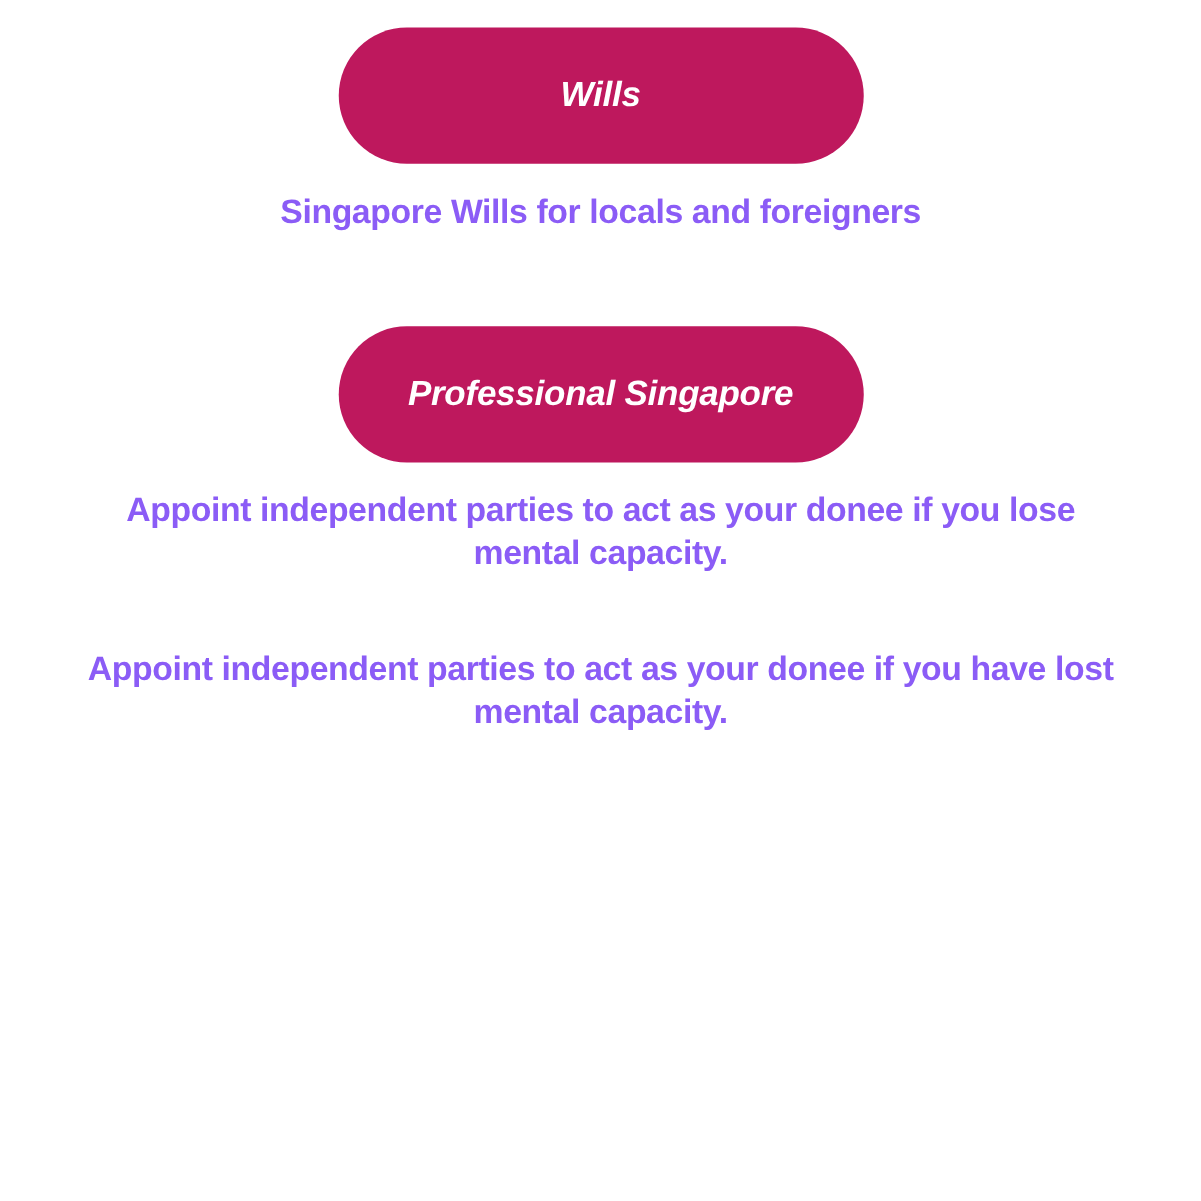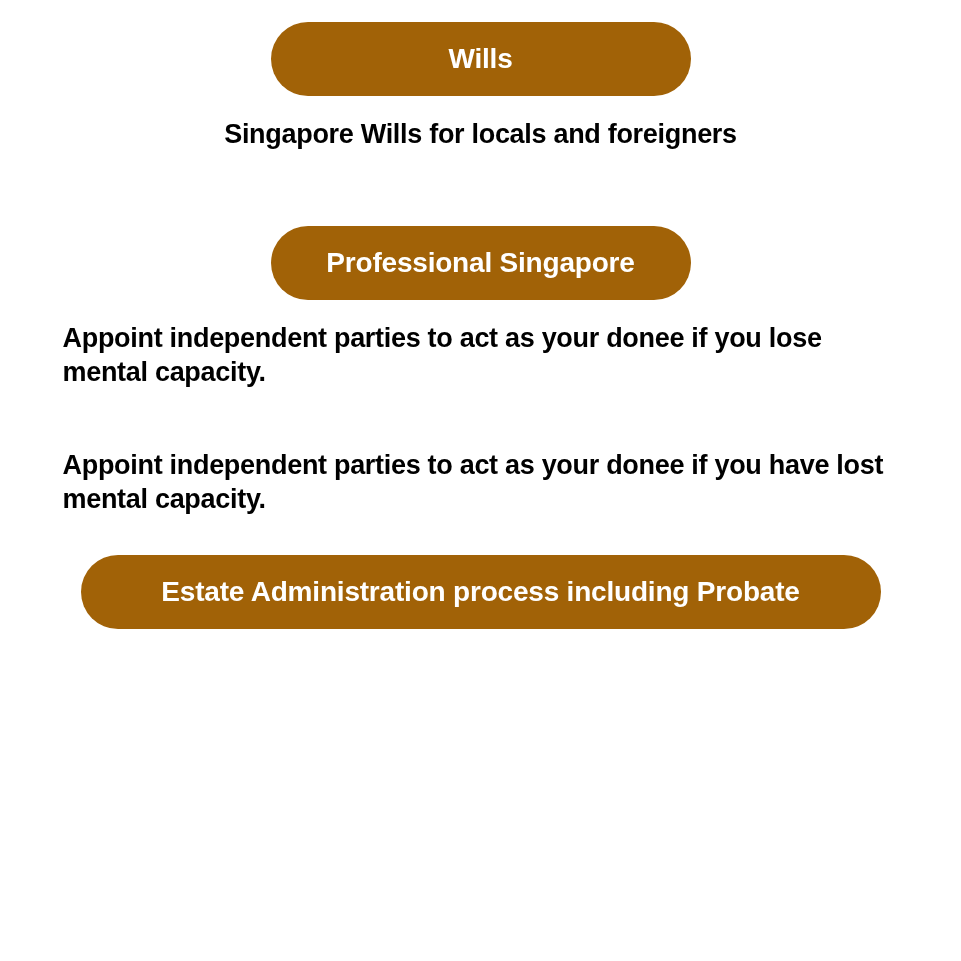--- a/index.html
+++ b/index.html
@@ -23,45 +23,47 @@
     box-sizing: border-box;
     padding-top: 22px;
   }
   .step {
     width: 100%;
     display: flex;
     flex-direction: column;
     align-items: center;
   }
   .pill {
-    background: #a16207;
+    background: #be185d;
     color: #ffffff;
     border-radius: 999px;
-    height: 74px;
+    height: 109px;
     width: 420px;
     display: flex;
     align-items: center;
     justify-content: center;
     font-size: 28px;
     font-weight: bold;
     letter-spacing: -0.2px;
     box-sizing: border-box;
     padding: 0 24px;
     text-align: center;
     line-height: 1.1;
     user-select: none;
+    font-style: italic;
   }
   .pill.wide {
     width: 800px;
   }
   .caption {
-    color: #000000;
+    color: #8b5cf6;
     font-size: 27px;
     font-weight: bold;
     line-height: 1.26;
+    text-align: center;
     letter-spacing: -0.3px;
     max-width: 836px;
     box-sizing: border-box;
   }
   .gap-a { height: 21px; }
   .gap-b { height: 37px; }
   .gap-c { height: 22px; }
   .gap-d { height: 38px; }
   .gap-e { height: 21px; }
   .gap-f { height: 38px; }
@@ -92,17 +94,14 @@
 
   <div class="gap-f"></div>
 
   <div class="step">
     <div class="gap-g"></div>
     <div class="caption">Appoint independent parties to act as your donee if you have lost mental capacity.</div>
   </div>
 
   <div class="gap-h"></div>
 
-  <div class="step">
-    <div class="pill wide">Estate Administration process including Probate</div>
-  </div>
 
 </div>
 
 </body></html>

